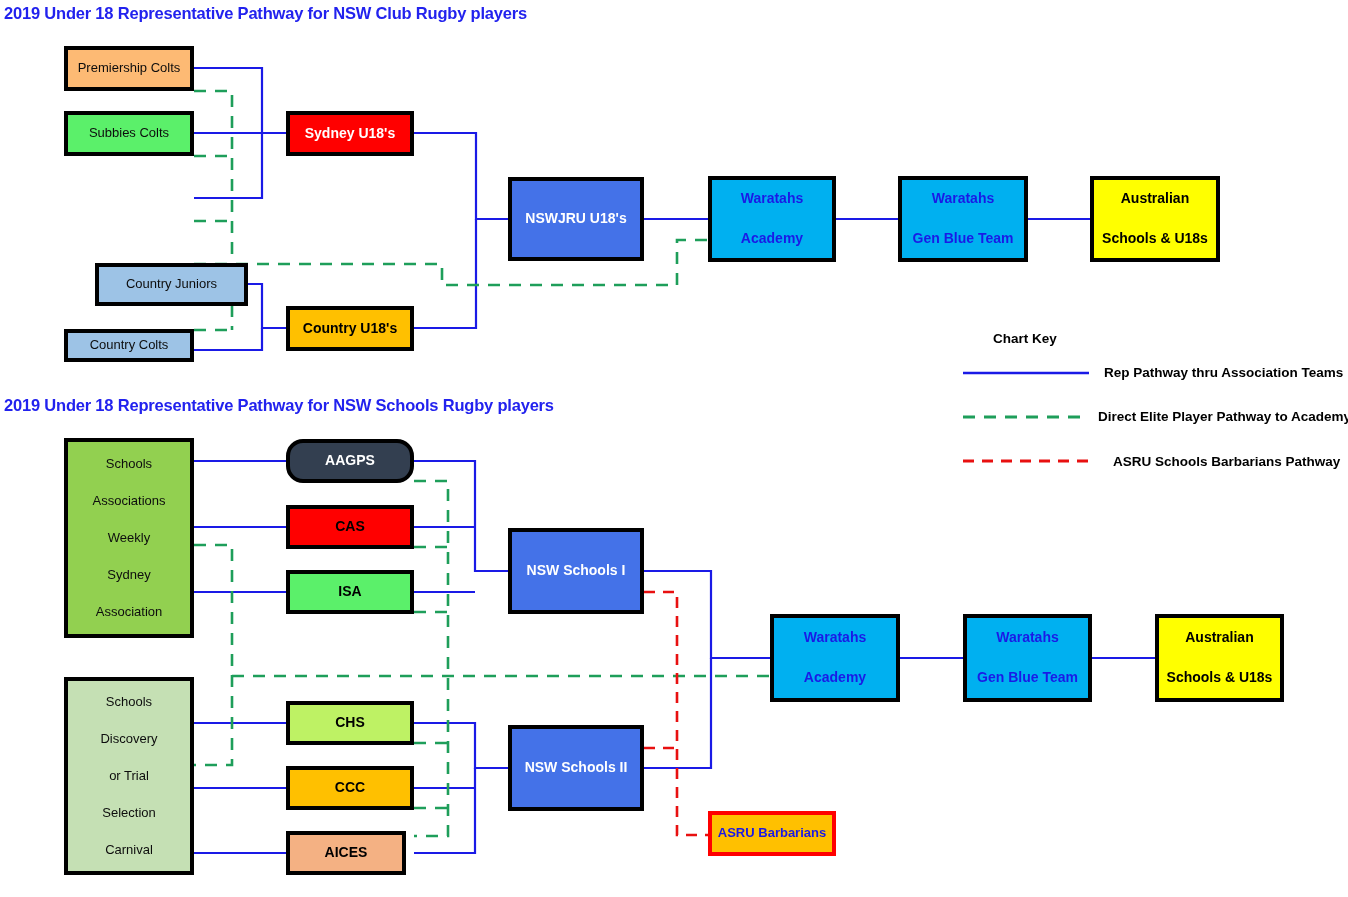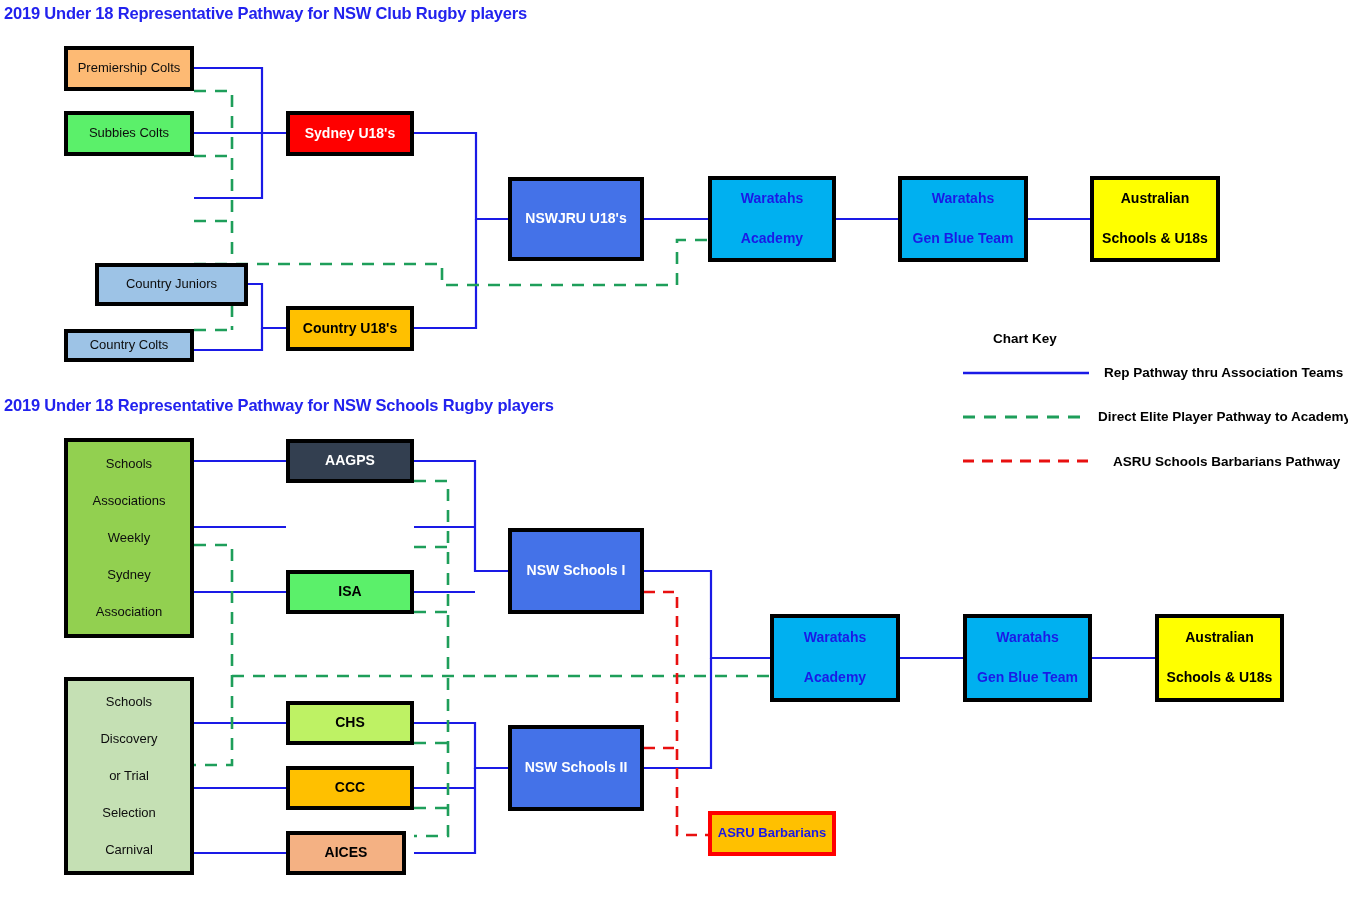--- a/index.html
+++ b/index.html
@@ -183,22 +183,25 @@
   <div class="node n-plain" style="left:64px;top:677px;width:130px;height:198px;background:#C5E0B4;color:#0d0d0d;">
     <span>
       <span>Schools</span><br>
       <span>Discovery</span><br>
       <span>or Trial</span><br>
       <span>Selection</span><br>
       <span>Carnival</span>
     </span>
   </div>
 
-  <div class="node n-bold" style="left:286px;top:439px;width:128px;height:44px;background:#333F50;color:#FFFFFF;font-size:14px;">
+  <div class="node n-bold" style="left:286px;top:439px;width:128px;height:44px;background:#333F50;color:#FFFFFF;font-size:14px;border-radius:17px;">
     <span>AAGPS</span>
+  </div>
+  <div class="node n-bold" style="left:286px;top:505px;width:128px;height:44px;background:#FF0000;color:#000000;font-size:14px;">
+    <span>CAS</span>
   </div>
   <div class="node n-bold" style="left:286px;top:570px;width:128px;height:44px;background:#5BF06A;color:#000000;font-size:14px;">
     <span>ISA</span>
   </div>
   <div class="node n-bold" style="left:286px;top:701px;width:128px;height:44px;background:#bef264;color:#000000;font-size:14px;">
     <span>CHS</span>
   </div>
   <div class="node n-bold" style="left:286px;top:766px;width:128px;height:44px;background:#FFC000;color:#000000;font-size:14px;">
     <span>CCC</span>
   </div>

